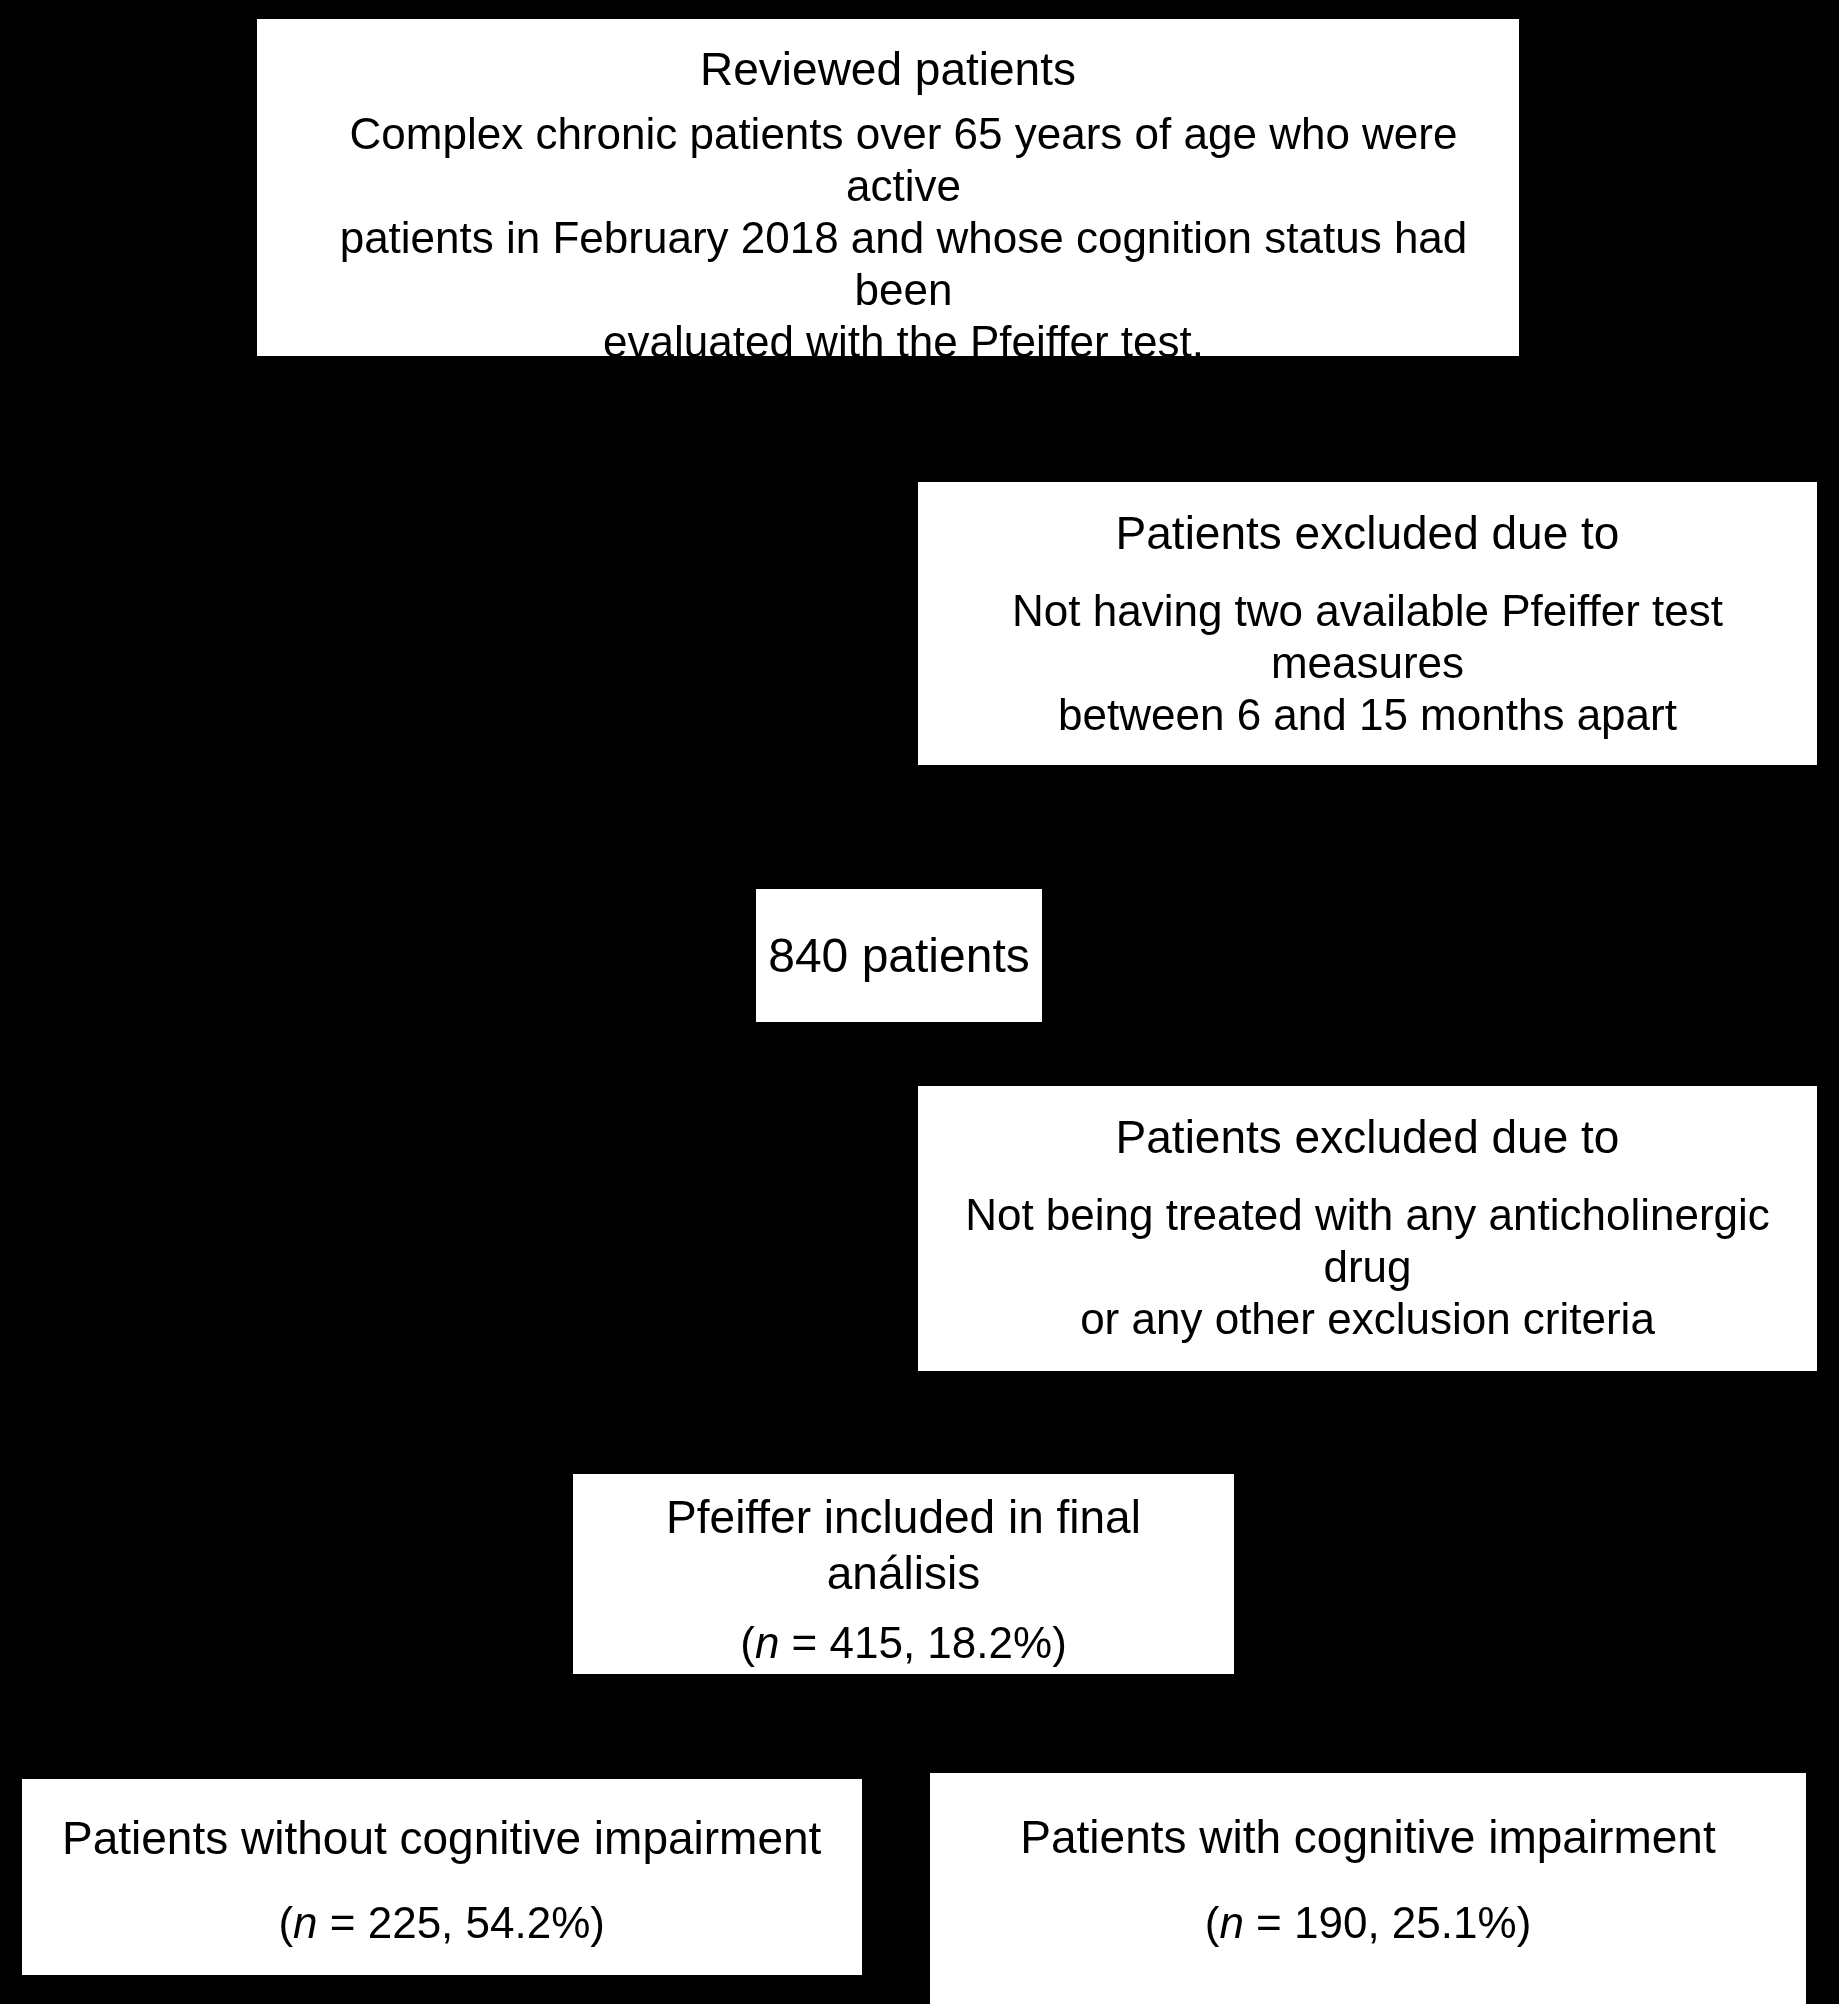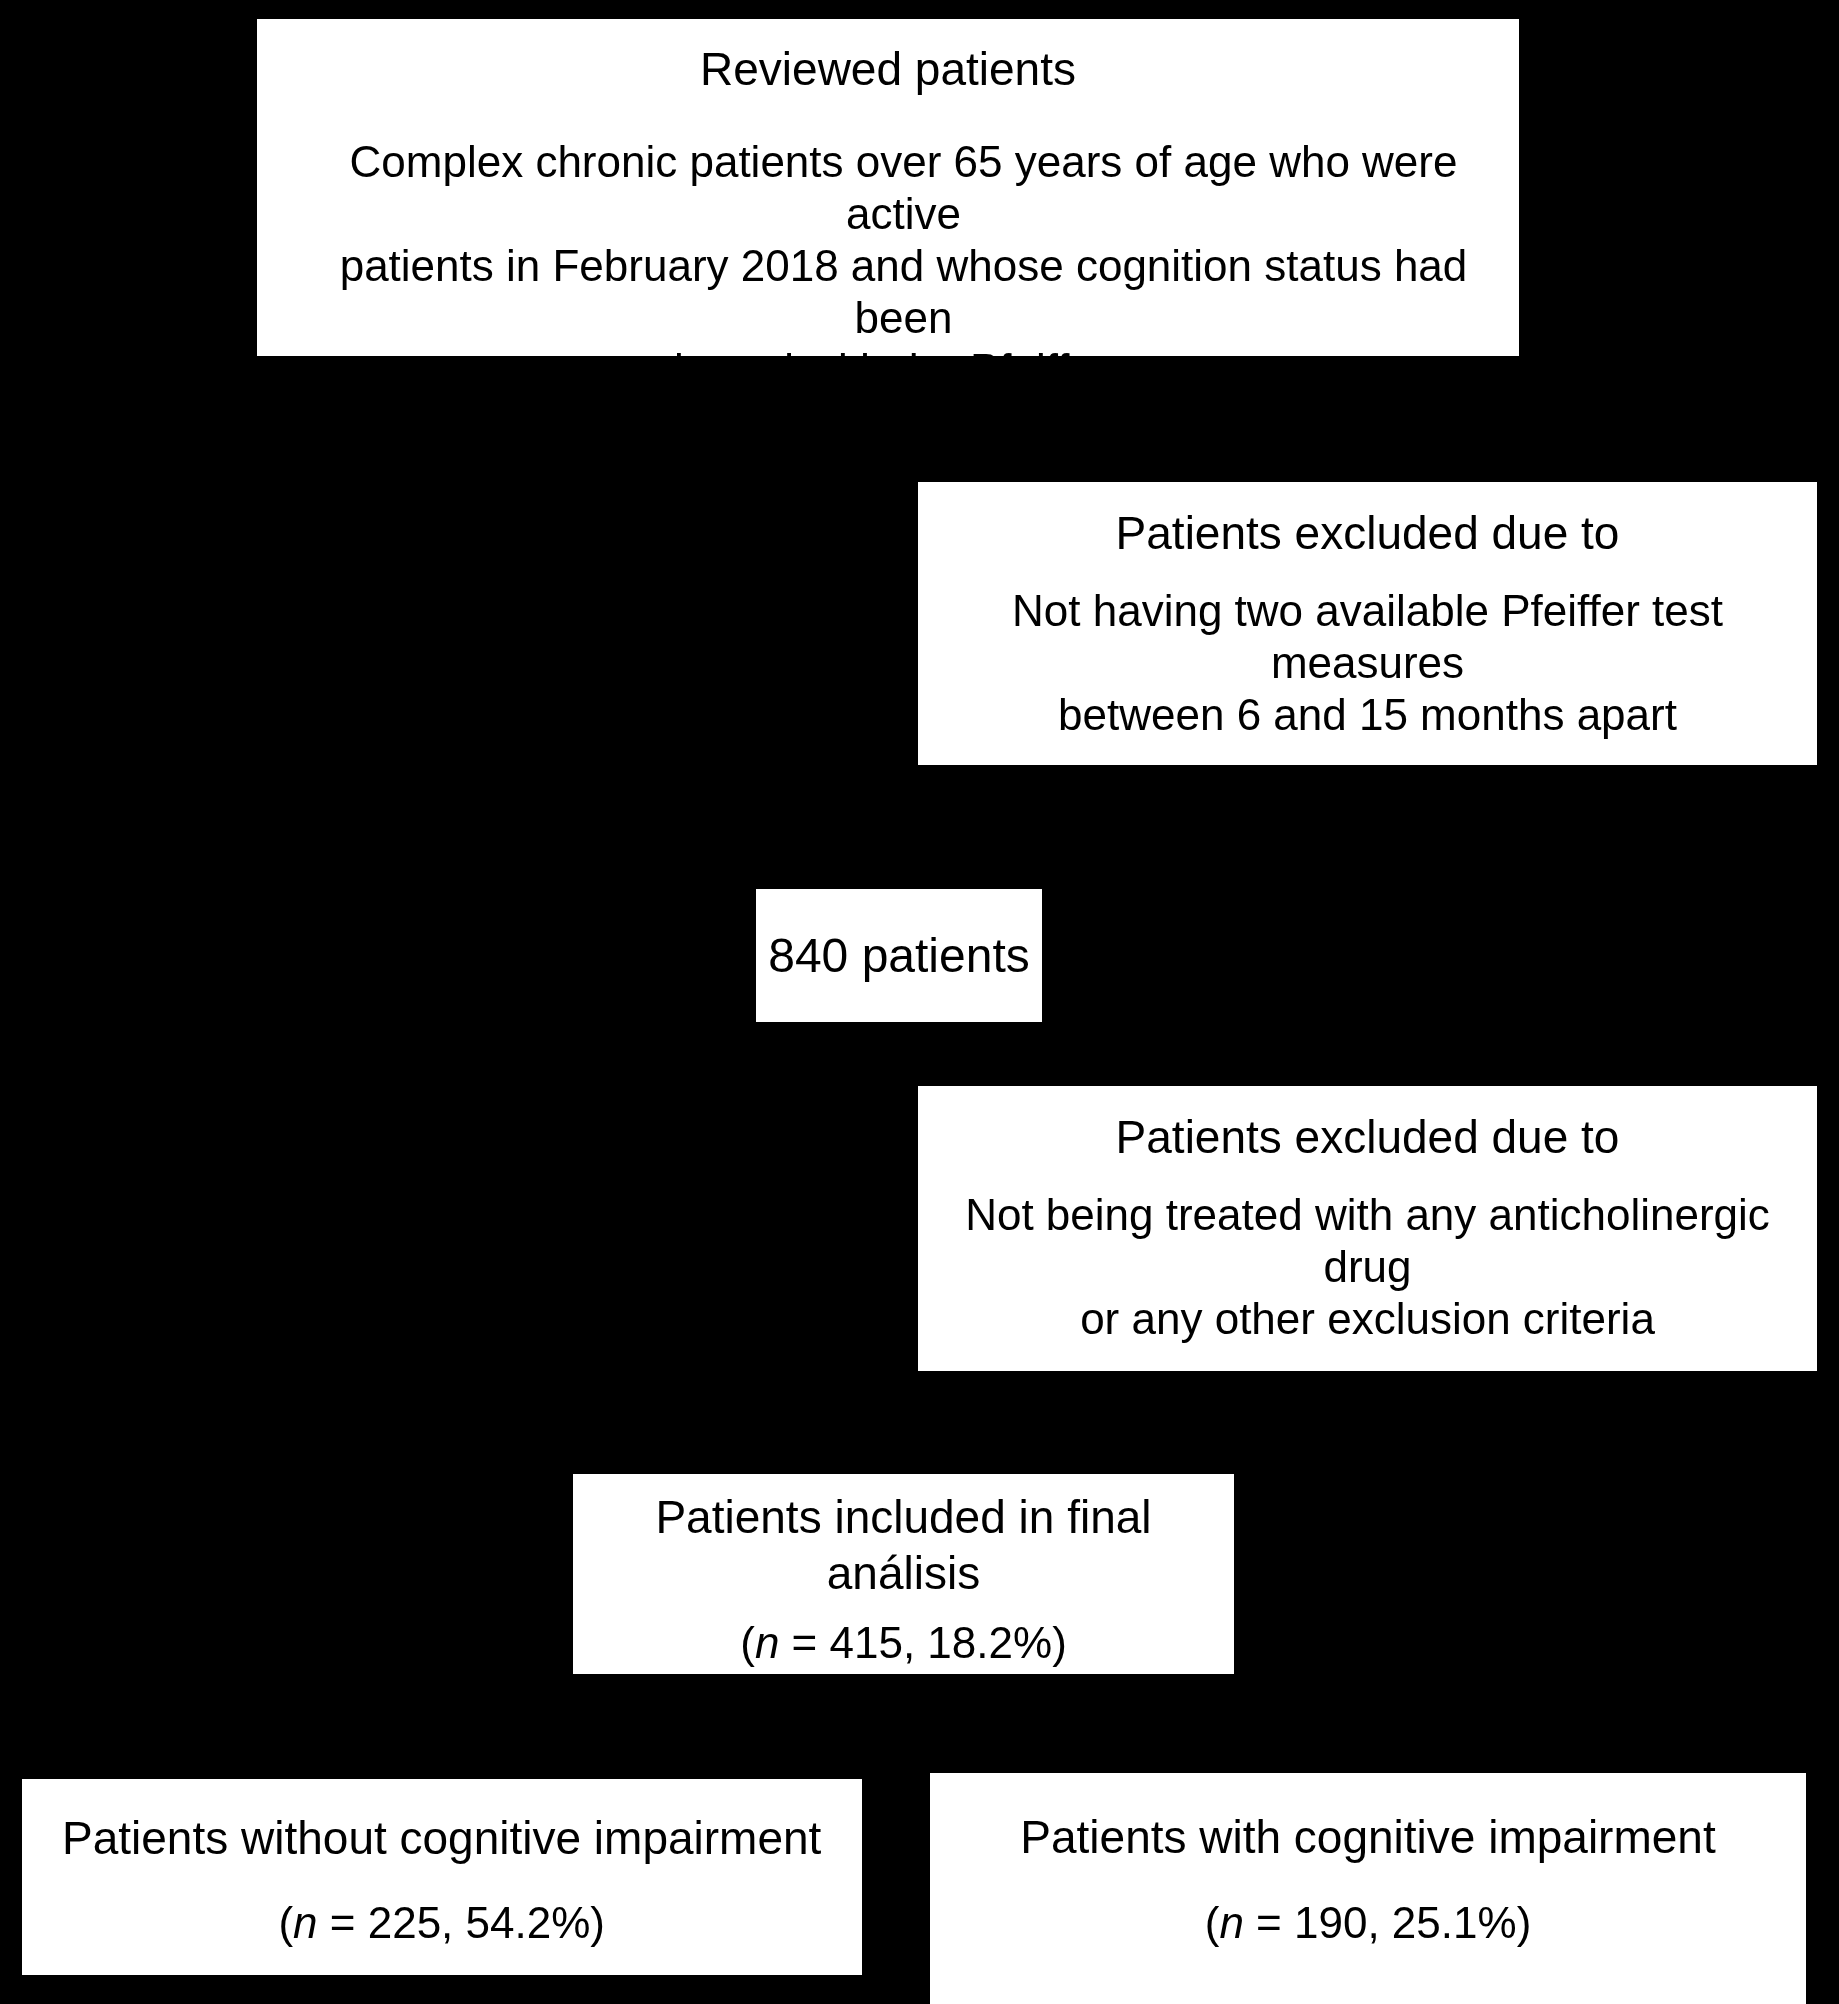--- a/index.html
+++ b/index.html
@@ -36,21 +36,21 @@
     line-height: 51px;
   }
   .nvar { font-style: italic; }
   .line {
     position: absolute;
     background: #000000;
   }
 
   
   #box-reviewed   { left: 253px;  top: 15.2px;   width: 1270px; height: 345px; padding-top: 23px; }
-  #box-reviewed .bbody  { margin-top: 40px; padding-left: 31px; }
+  #box-reviewed .bbody  { margin-top: 12px; padding-left: 31px; }
   #box-reviewed .nline  { margin-top: 27px; }
 
   #box-excluded1  { left: 914px; top: 478px;  width: 907px; height: 291px; padding-top: 24.4px; }
   #box-excluded1 .bbody { margin-top: 24.4px; }
   #box-excluded1 .nline { margin-top: 17px; }
 
   #box-840        { left: 752px; top: 885px; width: 294px;  height: 141px; justify-content: center; }
   #box-840 .btitle { font-size: 48px; }
 
   #box-excluded2  { left: 914px; top: 1082px; width: 907px; height: 293px; padding-top: 24.4px; }
@@ -107,21 +107,21 @@
   </div>
 
   <div class="fbox" id="box-excluded2">
     <div class="btitle">Patients excluded due to</div>
     <div class="bbody">Not being treated with any anticholinergic drug
 or any other exclusion criteria</div>
     <div class="nline"><span>(</span><span class="nvar">n</span><span> = 425)</span></div>
   </div>
 
   <div class="fbox" id="box-final">
-    <div class="btitle">Patients included in final
+    <div class="btitle">Pfeiffer included in final
 análisis</div>
     <div class="nline"><span>(</span><span class="nvar">n</span><span> = 415, 18.2%)</span></div>
   </div>
 
   <div class="fbox" id="box-noimp">
     <div class="btitle">Patients without cognitive impairment</div>
     <div class="nline"><span>(</span><span class="nvar">n</span><span> = 225, 54.2%)</span></div>
   </div>
 
   <div class="fbox" id="box-imp">

